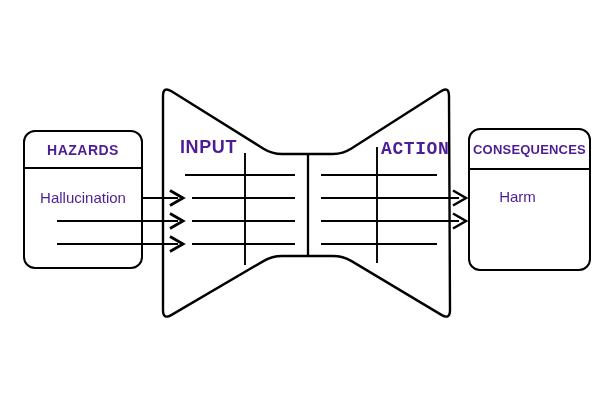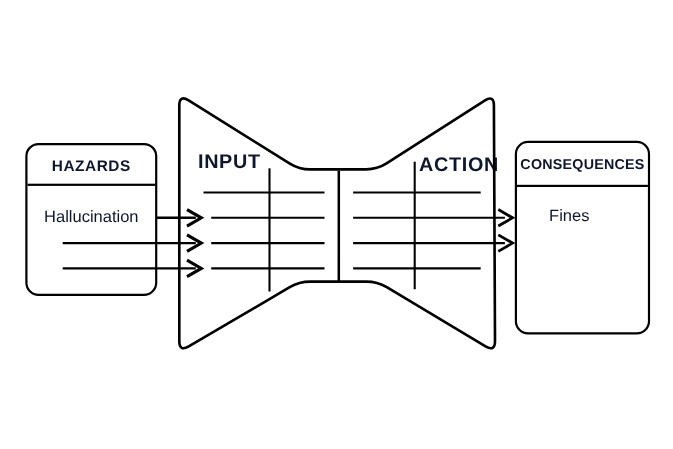--- a/index.html
+++ b/index.html
@@ -2,39 +2,39 @@
 <html><head>
 <meta charset="utf-8">
 <style>
   html, body { margin: 0; padding: 0; background: #ffffff; }
   #stage {
     position: relative;
     width: 612px;
     height: 408px;
     background: #ffffff;
     font-family: "Liberation Sans", sans-serif;
-    color: #0f172a;
+    color: #4c1d95;
     overflow: hidden;
   }
   #overlay {
     position: absolute;
     left: 0; top: 0;
     z-index: 2;
     pointer-events: none;
   }
   .box {
     position: absolute;
     z-index: 1;
     border: 2.3px solid #000;
     border-radius: 12px;
     box-sizing: border-box;
     background: transparent;
   }
   #hazards-box   { left: 23px;  top: 130px; width: 120px; height: 139px; }
-  #consequences-box { left: 468px; top: 128px; width: 123px; height: 176px; }
+  #consequences-box { left: 468px; top: 128px; width: 123px; height: 143px; }
   .box-title {
     display: flex;
     align-items: center;
     justify-content: center;
     border-bottom: 2.3px solid #000;
     font-weight: bold;
     white-space: nowrap;
   }
   #hazards-box .box-title { height: 35px; font-size: 14px; letter-spacing: 0.5px; }
   #consequences-box .box-title { height: 38px; font-size: 13px; letter-spacing: 0.2px; }
@@ -49,41 +49,41 @@
   .stage-label {
     position: absolute;
     z-index: 1;
     font-weight: bold;
     font-size: 18px;
     letter-spacing: 0.6px;
     line-height: 13px;
     white-space: nowrap;
   }
   #input-label  { left: 180px; top: 141px; }
-  #action-label { left: 381px; top: 143px; }
+  #action-label { left: 381px; top: 143px; font-family: Liberation Mono, monospace; }
 </style>
 </head>
 <body>
 
 <div id="stage">
 
   <div class="box" id="hazards-box">
     <div class="box-title">HAZARDS</div>
     <div class="box-body">
       <div class="box-item">Hallucination</div>
     </div>
   </div>
 
   <div class="stage-label" id="input-label">INPUT</div>
   <div class="stage-label" id="action-label">ACTION</div>
 
   <div class="box" id="consequences-box">
     <div class="box-title">CONSEQUENCES</div>
     <div class="box-body">
-      <div class="box-item">Fines</div>
+      <div class="box-item">Harm</div>
     </div>
   </div>
 
   <svg id="overlay" width="612" height="408" viewBox="0 0 612 408">
     <g stroke="#000" fill="none">
 
       <path stroke-width="2.4" d="M163 310 L163 96 Q163 86 171.5 91.3 L263.5 148.7 Q272 154 282 154
                L333 154 Q343 154 351.4 148.6 L440.6 91.4 Q449 86 449 96
                L450 310 Q450 320 441.4 314.9 L351.6 261.1 Q343 256 333 256
                L282 256 Q272 256 263.4 261.1 L171.6 314.9 Q163 320 163 310 Z"></path>

